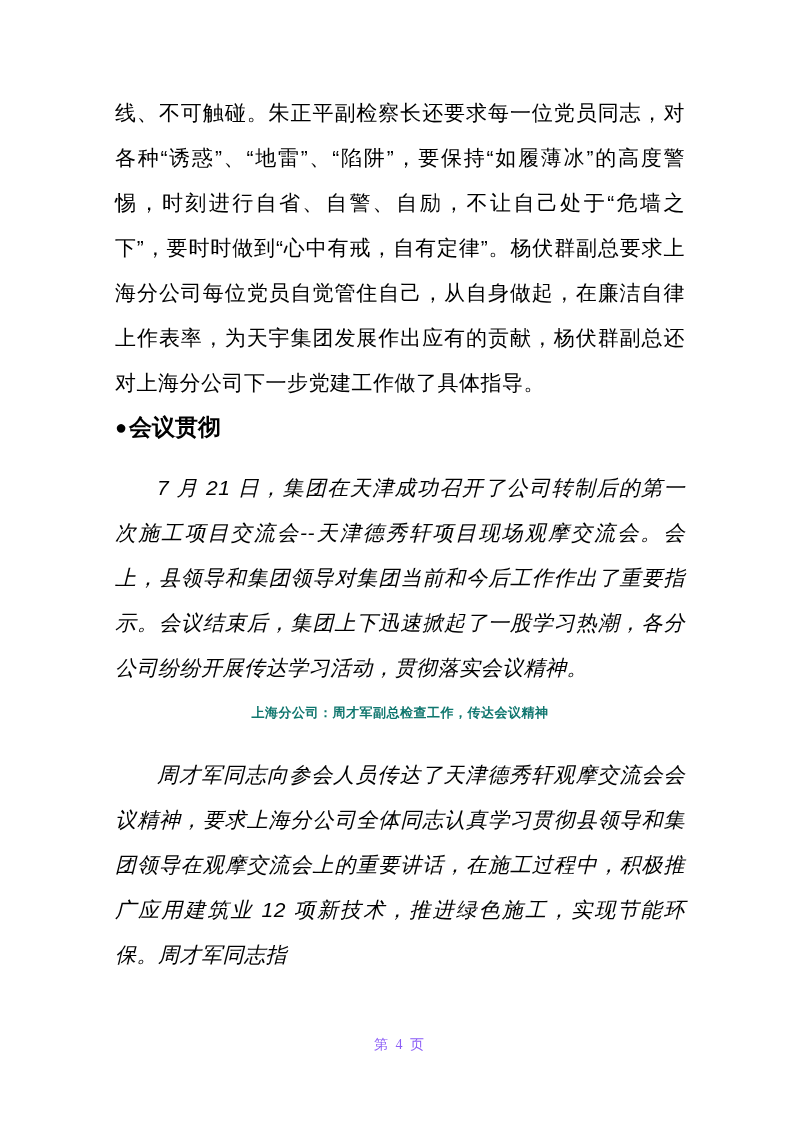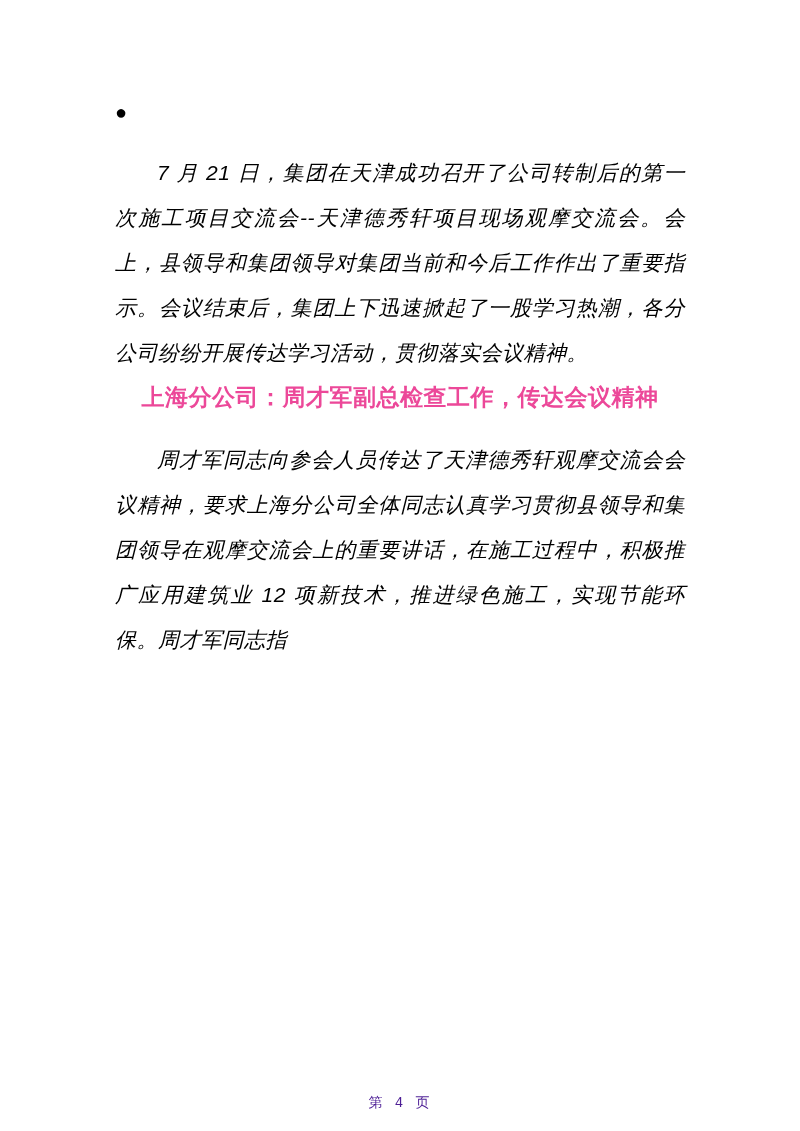--- a/index.html
+++ b/index.html
@@ -43,48 +43,50 @@
     display: flex;
     align-items: center;
   }
   .section-heading .bullet {
     font-size: 20px;
     margin-right: 2px;
     line-height: 45px;
   }
   .sub-heading {
     margin: 0 0 17px 0;
-    font-size: 23px;
+    font-size: 13px;
     line-height: 45px;
     font-weight: bold;
     text-align: center;
     letter-spacing: 0.5px;
-    color: #ec4899;
+    color: #0f766e;
   }
   .page-footer {
     position: absolute;
     left: 0;
     right: 0;
-    top: 1094px;
+    top: 1036px;
     text-align: center;
-    font-family: Liberation Mono, monospace;
+    font-family: Liberation Serif, serif;
     font-size: 14px;
-    color: #4c1d95;
+    color: #8b5cf6;
     letter-spacing: 2px;
   }
 </style>
 </head>
 <body>
 
 <div class="page">
   <div class="content">
 
+    <p class="body-para">线、不可触碰。朱正平副检察长还要求每一位党员同志，对各种“诱惑”、“地雷”、“陷阱”，要保持“如履薄冰”的高度警惕，时刻进行自省、自警、自励，不让自己处于“危墙之下”，要时时做到“心中有戒，自有定律”。杨伏群副总要求上海分公司每位党员自觉管住自己，从自身做起，在廉洁自律上作表率，为天宇集团发展作出应有的贡献，杨伏群副总还对上海分公司下一步党建工作做了具体指导。</p>
 
     <h2 class="section-heading">
       <span class="bullet">●</span>
+        <span>会议贯彻</span>
     </h2>
 
     <p class="body-para indent">7 月 21 日，集团在天津成功召开了公司转制后的第一次施工项目交流会--天津德秀轩项目现场观摩交流会。会上，县领导和集团领导对集团当前和今后工作作出了重要指示。会议结束后，集团上下迅速掀起了一股学习热潮，各分公司纷纷开展传达学习活动，贯彻落实会议精神。</p>
 
     <h3 class="sub-heading">上海分公司：周才军副总检查工作，传达会议精神</h3>
 
 
     <p class="body-para indent">周才军同志向参会人员传达了天津德秀轩观摩交流会会议精神，要求上海分公司全体同志认真学习贯彻县领导和集团领导在观摩交流会上的重要讲话，在施工过程中，积极推广应用建筑业 12 项新技术，推进绿色施工，实现节能环保。周才军同志指</p>
 
   </div>

